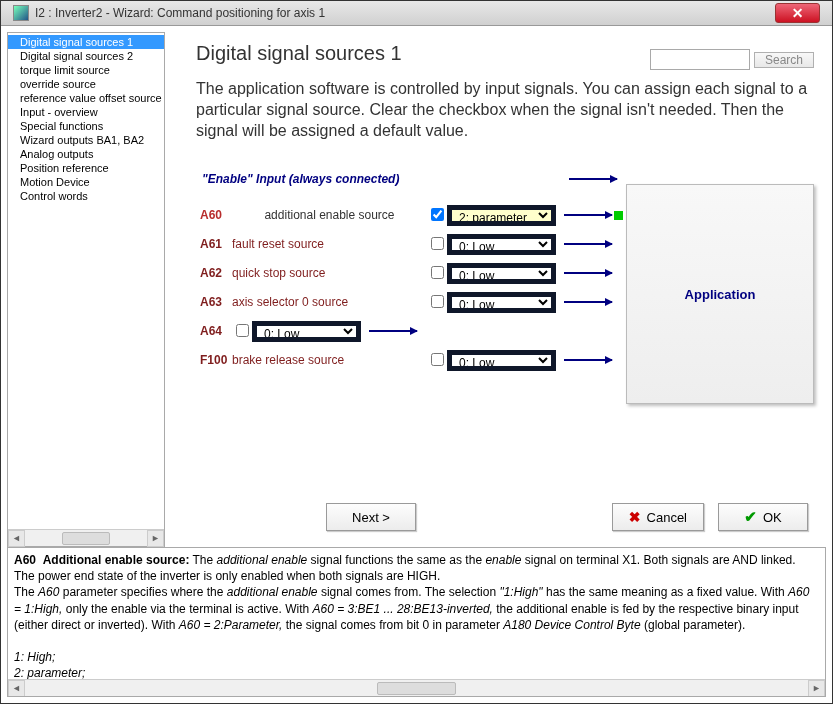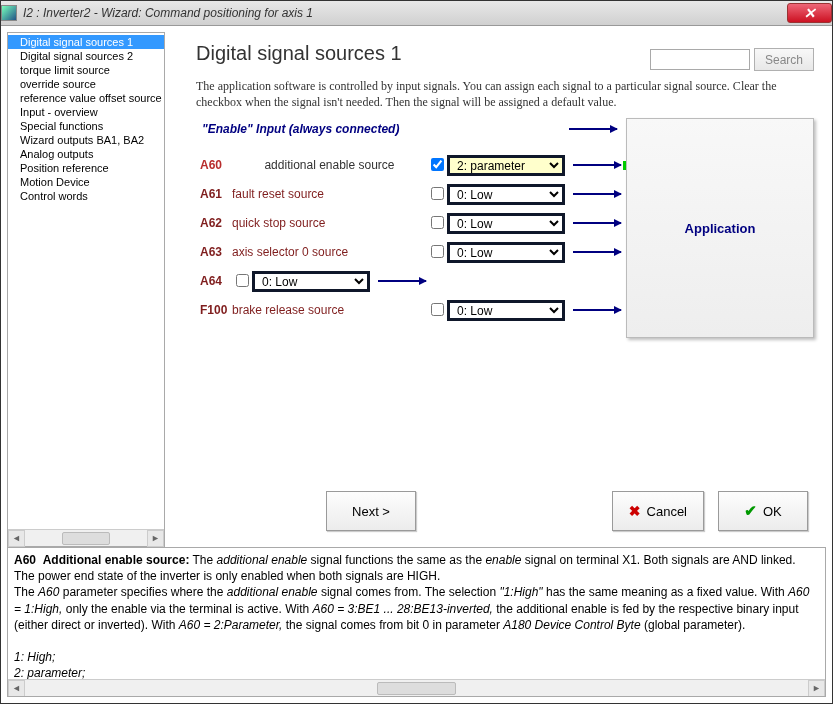--- a/index.html
+++ b/index.html
@@ -1,59 +1,59 @@
 <!DOCTYPE html>
 <html><head>
 <meta charset="utf-8">
 <style>
   * { box-sizing: border-box; font-family: Arial, sans-serif; }
   body { margin: 0; background: #fff; }
   .window { width: 833px; height: 704px; border: 1px solid #333; position: relative; background: #fff; display: flex; flex-direction: column; }
-  .titlebar { height: 25px; background: linear-gradient(to bottom, #e8e8e8, #d0d0d0); display: flex; align-items: center; padding: 0 0; border-bottom: 1px solid #999; font-style: italic; }
+  .titlebar { height: 25px; background: linear-gradient(to bottom, #e8e8e8, #d0d0d0); display: flex; align-items: center; padding: 0 12px; border-bottom: 1px solid #999; }
   .titlebar-icon { width: 16px; height: 16px; background: linear-gradient(135deg,#7fb 0%,#258 100%); margin-right: 6px; border:1px solid #888; }
   .titlebar-text { font-size: 12px; color: #333; flex: 1; }
   .close-btn { width: 45px; height: 20px; background: linear-gradient(to bottom,#e67,#c12); color: #fff; display: flex; align-items: center; justify-content: center; border-radius: 3px; font-size: 14px; font-weight: bold; cursor: pointer; border:1px solid #933; }
   .body { flex: 1; display: flex; flex-direction: column; min-height: 0; }
   .upper { flex: 1; display: flex; min-height: 0; padding: 6px 6px 0 6px; gap:13px;}
   .sidebar { width: 158px; border: 1px solid #a9a9a9; background: #fff; position: relative; display:flex; flex-direction:column;}
   .tree { flex:1; overflow:hidden; padding:2px 0;}
   .tree-item { font-size: 11px; padding: 1px 4px 1px 12px; white-space: nowrap; cursor: pointer; color:#000;}
   .tree-item.selected { background: #3399ff; color: #fff; }
   .sb-scroll { height: 17px; border-top:1px solid #ccc; background:#f0f0f0; display:flex; align-items:center;}
   .sb-arrow{width:17px;height:17px;display:flex;align-items:center;justify-content:center;color:#666;font-size:9px;background:#e8e8e8;border:1px solid #ccc;}
   .sb-track{flex:1;background:#f0f0f0;height:15px;position:relative;}
   .sb-thumb{position:absolute;left:30%;width:40%;top:1px;bottom:1px;background:#ddd;border:1px solid #bbb;border-radius:2px;}
   .main { flex: 1; display: flex; flex-direction: column; padding: 4px 12px 6px 18px; position:relative;}
   .toprow { display:flex; align-items:center; justify-content:space-between;}
   .page-title { font-size: 20px; color: #333; margin: 6px 0 14px 0; font-weight:normal;}
   .searchbox { display:flex; gap:4px; align-items:center; margin-top:4px;}
   .searchbox input { width:100px; height:21px; border:1px solid #a9a9a9; font-size:12px; padding:0 3px;}
-  .searchbtn { height:23px; padding:0 10px; font-size:12px; background:linear-gradient(#f8f8f8,#e8e8e8); border:1px solid #b0b0b0; color:#888; cursor:pointer;}
-  .desc { font-size: 12px; color: #333; line-height: 1.3; margin-bottom: 8px; font-family: Liberation Serif, serif; }
+  .searchbtn { height:16px; padding:0 10px; font-size:12px; background:linear-gradient(#f8f8f8,#e8e8e8); border:1px solid #b0b0b0; color:#888; cursor:pointer;}
+  .desc { font-size: 16px; color: #333; line-height: 1.3; margin-bottom: 27px; }
   .signals { position:relative; }
   .enable-row { display:flex; align-items:center; margin-bottom:14px; height:22px;}
   .enable-label { color:#000080; font-weight:bold; font-size:12px; font-style:italic; width:235px; padding-left:6px;}
   .row { display:flex; align-items:center; height:22px; margin-bottom:7px; }
   .pid { width:36px; font-weight:bold; font-size:12px; padding-left:4px;}
   .plabel { width:195px; font-size:12px; }
   .row.active .pid { color:#b82c2c; }
   .row.active .plabel { color:#333;text-align:center; }
   .row.inactive .pid, .row.inactive .plabel { color:#7f1d1d; }
   .chk { width:20px; text-align:center; }
   .chk input { width:13px; height:13px; }
-  .sel { width:118px; height:21px; border:3px solid #0f172a; font-size:12px; padding:0 3px; background:#fff; }
+  .sel { width:109px; height:21px; border:5px solid #0f172a; font-size:12px; padding:0 3px; background:#fff; }
   .sel.hl { background:#ffffcc; }
   .arrow { flex:0 0 48px; height:2px; background:#000080; margin-left:8px; position:relative;}
   .arrow::after{content:"";position:absolute;right:-1px;top:-3px;border-left:8px solid #000080;border-top:4px solid transparent;border-bottom:4px solid transparent;}
   .greenbox{width:9px;height:9px;background:#0c0;margin-left:2px;}
-  .appbox { position:absolute; right:0; top:0; width:188px; height:220px; background:linear-gradient(#f8f8f8,#eee); border:1px solid #bbb; box-shadow:2px 2px 3px rgba(0,0,0,.25); display:flex; align-items:center; justify-content:center;}
+  .appbox { position:absolute; right:0; top:16px; width:188px; height:220px; background:linear-gradient(#f8f8f8,#eee); border:1px solid #bbb; box-shadow:2px 2px 3px rgba(0,0,0,.25); display:flex; align-items:center; justify-content:center;}
   .appbox span{ color:#000080; font-weight:bold; font-size:13px;}
   .btnrow { display:flex; justify-content:flex-end; gap:14px; padding:8px 6px 10px 0; margin-top:auto;}
   .btnrow .leftgroup{margin-right:auto; padding-left:130px;}
-  .btn { height:40px; min-width:90px; padding:0 16px; font-size:13px; background:linear-gradient(#fdfdfd,#ececec); border:1px solid #9a9a9a; box-shadow:1px 1px 1px rgba(0,0,0,.2); cursor:pointer; display:inline-flex; align-items:center; justify-content:center; gap:6px;}
+  .btn { height:28px; min-width:90px; padding:0 16px; font-size:13px; background:linear-gradient(#fdfdfd,#ececec); border:1px solid #9a9a9a; box-shadow:1px 1px 1px rgba(0,0,0,.2); cursor:pointer; display:inline-flex; align-items:center; justify-content:center; gap:6px;}
   .xicon{color:#c00;font-weight:bold;font-size:14px;}
   .vicon{color:#090;font-weight:bold;font-size:15px;}
   .helppanel { height:150px; margin:0 6px 6px 6px; border:1px solid #a9a9a9; background:#fff; overflow:hidden; display:flex; flex-direction:column;}
   .helpcontent{ flex:1; padding:4px 6px; font-size:12px; line-height:1.35; overflow:hidden;}
   .help-scroll{height:17px;border-top:1px solid #ccc;background:#f0f0f0;display:flex;align-items:center;}
 </style>
 </head>
 <body>
 
 <div class="window">

